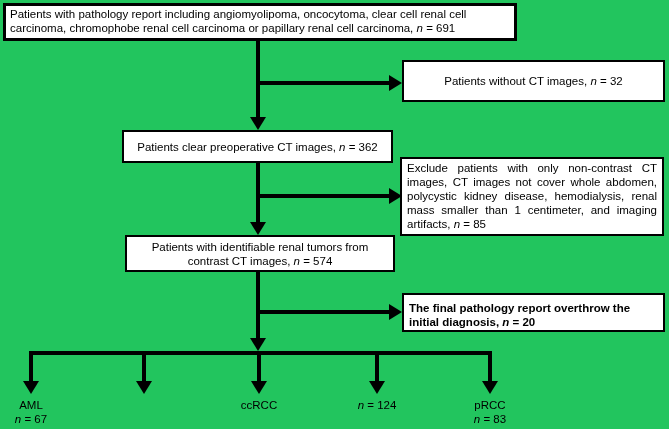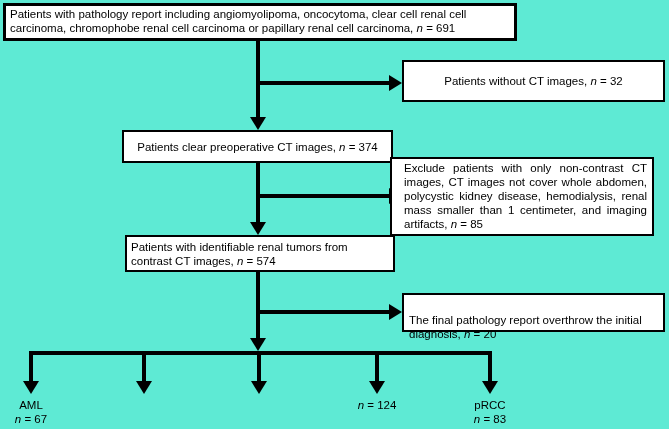--- a/index.html
+++ b/index.html
@@ -4,38 +4,39 @@
 <style>
   html, body {
     margin: 0;
     padding: 0;
     background: #ffffff;
   }
   .canvas {
     position: relative;
     width: 669px;
     height: 429px;
-    background: #5eead4;
+    background: #22c55e;
     font-family: "Liberation Sans", sans-serif;
     color: #000000;
     overflow: hidden;
   }
   .fbox {
     position: absolute;
     box-sizing: border-box;
     border: 2px solid #000000;
     background: #ffffff;
     font-size: 11.5px;
     line-height: 14px;
   }
   .fbox.thick { border-width: 3px; }
   .fbox.centered {
     display: flex;
     align-items: center;
     justify-content: center;
+    text-align: center;
   }
   .fbox .pad { padding: 1px 4px; }
   .nv { font-style: italic; font-family: "Liberation Sans", sans-serif; }
   .line {
     position: absolute;
     background: #000000;
   }
   .arr-down {
     position: absolute;
     width: 0; height: 0;
@@ -70,60 +71,61 @@
   <div class="line" style="left:256px; top:41px; width:4px; height:76px;"></div>
   <div class="arr-down" style="left:250px; top:117px;"></div>
 
   <div class="line" style="left:258px; top:81px; width:131px; height:4px;"></div>
   <div class="arr-right" style="left:389px; top:75px;"></div>
   <div class="fbox centered" style="left:402px; top:60px; width:263px; height:42px;">
     <div class="pad"><span>Patients without CT images,</span> <span class="nv">n</span> <span>= 32</span></div>
   </div>
 
   <div class="fbox centered" style="left:122px; top:130px; width:271px; height:33px;">
-    <div class="pad"><span>Patients clear preoperative CT images,</span> <span class="nv">n</span> <span>= 374</span></div>
+    <div class="pad"><span>Patients clear preoperative CT images,</span> <span class="nv">n</span> <span>= 362</span></div>
   </div>
 
   <div class="line" style="left:256px; top:163px; width:4px; height:59px;"></div>
   <div class="arr-down" style="left:250px; top:222px;"></div>
 
   <div class="line" style="left:258px; top:194px; width:131px; height:4px;"></div>
   <div class="arr-right" style="left:389px; top:188px;"></div>
-  <div class="fbox" style="left:390px; top:157px; width:264px; height:79px; text-align:justify;padding-left:7px;">
+  <div class="fbox" style="left:400px; top:157px; width:264px; height:79px; text-align:justify;">
     <div style="padding:2px 5px;"><span>Exclude patients with only non-contrast CT images, CT images not cover whole abdomen, polycystic kidney disease, hemodialysis, renal mass smaller than 1 centimeter, and imaging artifacts,</span> <span class="nv">n</span> <span>= 85</span></div>
   </div>
 
   <div class="fbox centered" style="left:125px; top:235px; width:270px; height:37px;">
     <div class="pad"><span>Patients with identifiable renal tumors from contrast CT images,</span> <span class="nv">n</span> <span>= 574</span></div>
   </div>
 
   <div class="line" style="left:256px; top:272px; width:4px; height:66px;"></div>
   <div class="arr-down" style="left:250px; top:338px;"></div>
 
   <div class="line" style="left:258px; top:310px; width:131px; height:4px;"></div>
   <div class="arr-right" style="left:389px; top:304px;"></div>
   <div class="fbox" style="left:402px; top:293px; width:263px; height:39px;">
-    <div style="padding:18px 5px;"><span>The final pathology report overthrow the initial diagnosis,</span> <span class="nv">n</span> <span>= 20</span></div>
+    <div style="padding:6px 5px;font-weight:bold;"><span>The final pathology report overthrow the initial diagnosis,</span> <span class="nv">n</span> <span>= 20</span></div>
   </div>
 
   <div class="line" style="left:29px; top:351px; width:463px; height:4px;"></div>
 
   <div class="line" style="left:29px; top:355px; width:4px; height:26px;"></div>
   <div class="arr-down" style="left:23px; top:381px;"></div>
   <div class="outcome" style="left:-26px; top:398px;">
     <div>AML</div>
     <div><span class="nv">n</span> <span>= 67</span></div>
   </div>
 
   <div class="line" style="left:142px; top:355px; width:4px; height:26px;"></div>
   <div class="arr-down" style="left:136px; top:381px;"></div>
 
   <div class="line" style="left:257px; top:355px; width:4px; height:26px;"></div>
   <div class="arr-down" style="left:251px; top:381px;"></div>
   <div class="outcome" style="left:202px; top:398px;">
+    <div>ccRCC</div>
   </div>
 
   <div class="line" style="left:375px; top:355px; width:4px; height:26px;"></div>
   <div class="arr-down" style="left:369px; top:381px;"></div>
   <div class="outcome" style="left:320px; top:398px;">
     <div><span class="nv">n</span> <span>= 124</span></div>
   </div>
 
   <div class="line" style="left:488px; top:355px; width:4px; height:26px;"></div>
   <div class="arr-down" style="left:482px; top:381px;"></div>

